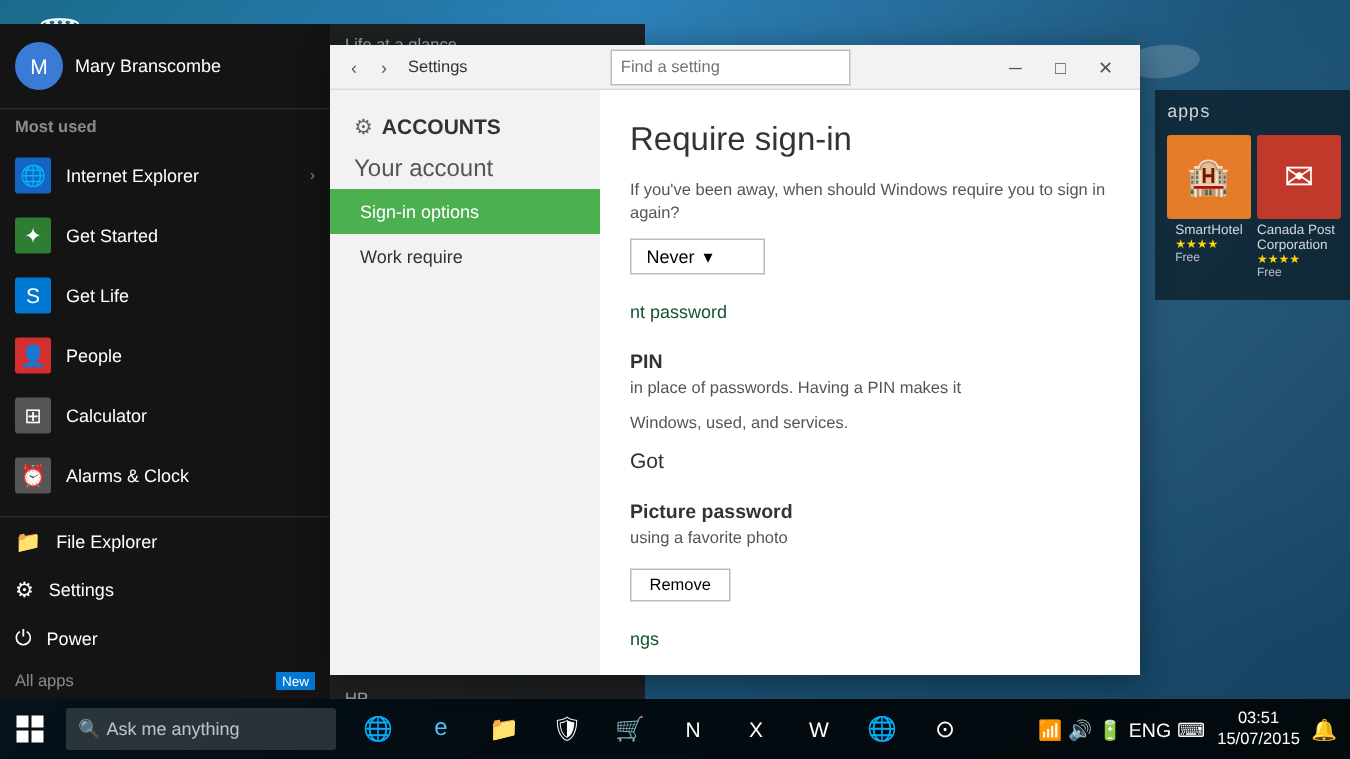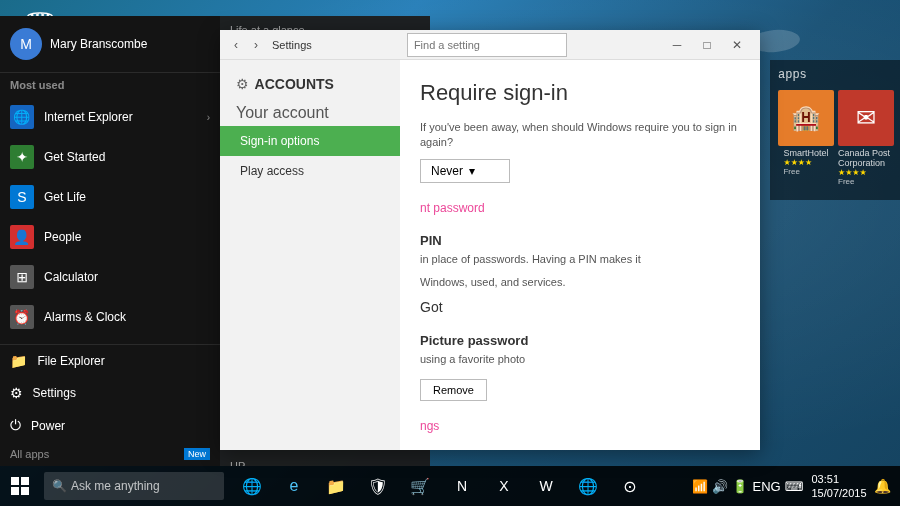--- a/index.html
+++ b/index.html
@@ -45,21 +45,21 @@
       display: flex; align-items: center; margin-left: 8px; gap: 2px;
     }
     .taskbar-icon {
       width: 40px; height: 40px; display: flex; align-items: center; justify-content: center;
       color: white; font-size: 16px; cursor: pointer;
     }
     .taskbar-right {
       margin-left: auto; display: flex; align-items: center; padding-right: 8px;
       color: white; font-size: 11px; gap: 8px;
     }
-    .taskbar-time { text-align: left; line-height: 1.3; }
+    .taskbar-time { text-align: center; line-height: 1.3; }
     .taskbar-sys-icons { display: flex; gap: 4px; align-items: center; font-size: 13px; }
 
     
     .recycle-bin {
       position: absolute; top: 10px; left: 10px;
       display: flex; flex-direction: column; align-items: center;
       color: white; font-size: 10px; cursor: pointer; width: 60px; text-align: center;
     }
     .recycle-bin-icon { font-size: 28px; }
 
@@ -202,21 +202,21 @@
       cursor: pointer; text-decoration: none;
     }
     .win-nav-link.active {
       background: #4caf50; color: white;
     }
 
     .win-content { flex: 1; padding: 20px; background: white; overflow-y: auto; }
     .win-content-title { font-size: 22px; font-weight: 300; color: #333; margin-bottom: 14px; }
 
     .setting-section { margin-bottom: 18px; }
-    .setting-label { font-size: 12px; color: #ec4899; margin-bottom: 6px; }
+    .setting-label { font-size: 12px; color: #14532d; margin-bottom: 6px; }
     .setting-desc { font-size: 11px; color: #555; margin-bottom: 8px; line-height: 1.4; }
 
     .dropdown-btn {
       display: flex; align-items: center; gap: 6px;
       border: 1px solid #bbb; background: white; padding: 4px 10px;
       font-size: 12px; cursor: pointer; min-width: 90px;
     }
 
     .win-search {
       margin-left: auto; height: 24px; border: 1px solid #bbb;
@@ -320,21 +320,21 @@
           <span class="win-sidebar-icon">⚙</span>
           <span class="win-sidebar-title">ACCOUNTS</span>
         </div>
         <div class="win-sidebar-label">
           <span>Your account</span>
         </div>
         <a class="win-nav-link active">
           <span>Sign-in options</span>
         </a>
         <a class="win-nav-link">
-          <span>Play access</span>
+          <span>Work require</span>
         </a>
       </div>
 
       <div class="win-content">
         <div class="win-content-title">Require sign-in</div>
 
         <div class="setting-section">
           <div class="setting-desc">If you've been away, when should Windows require you to sign in again?</div>
           <button class="dropdown-btn">
             <span>Never</span>

